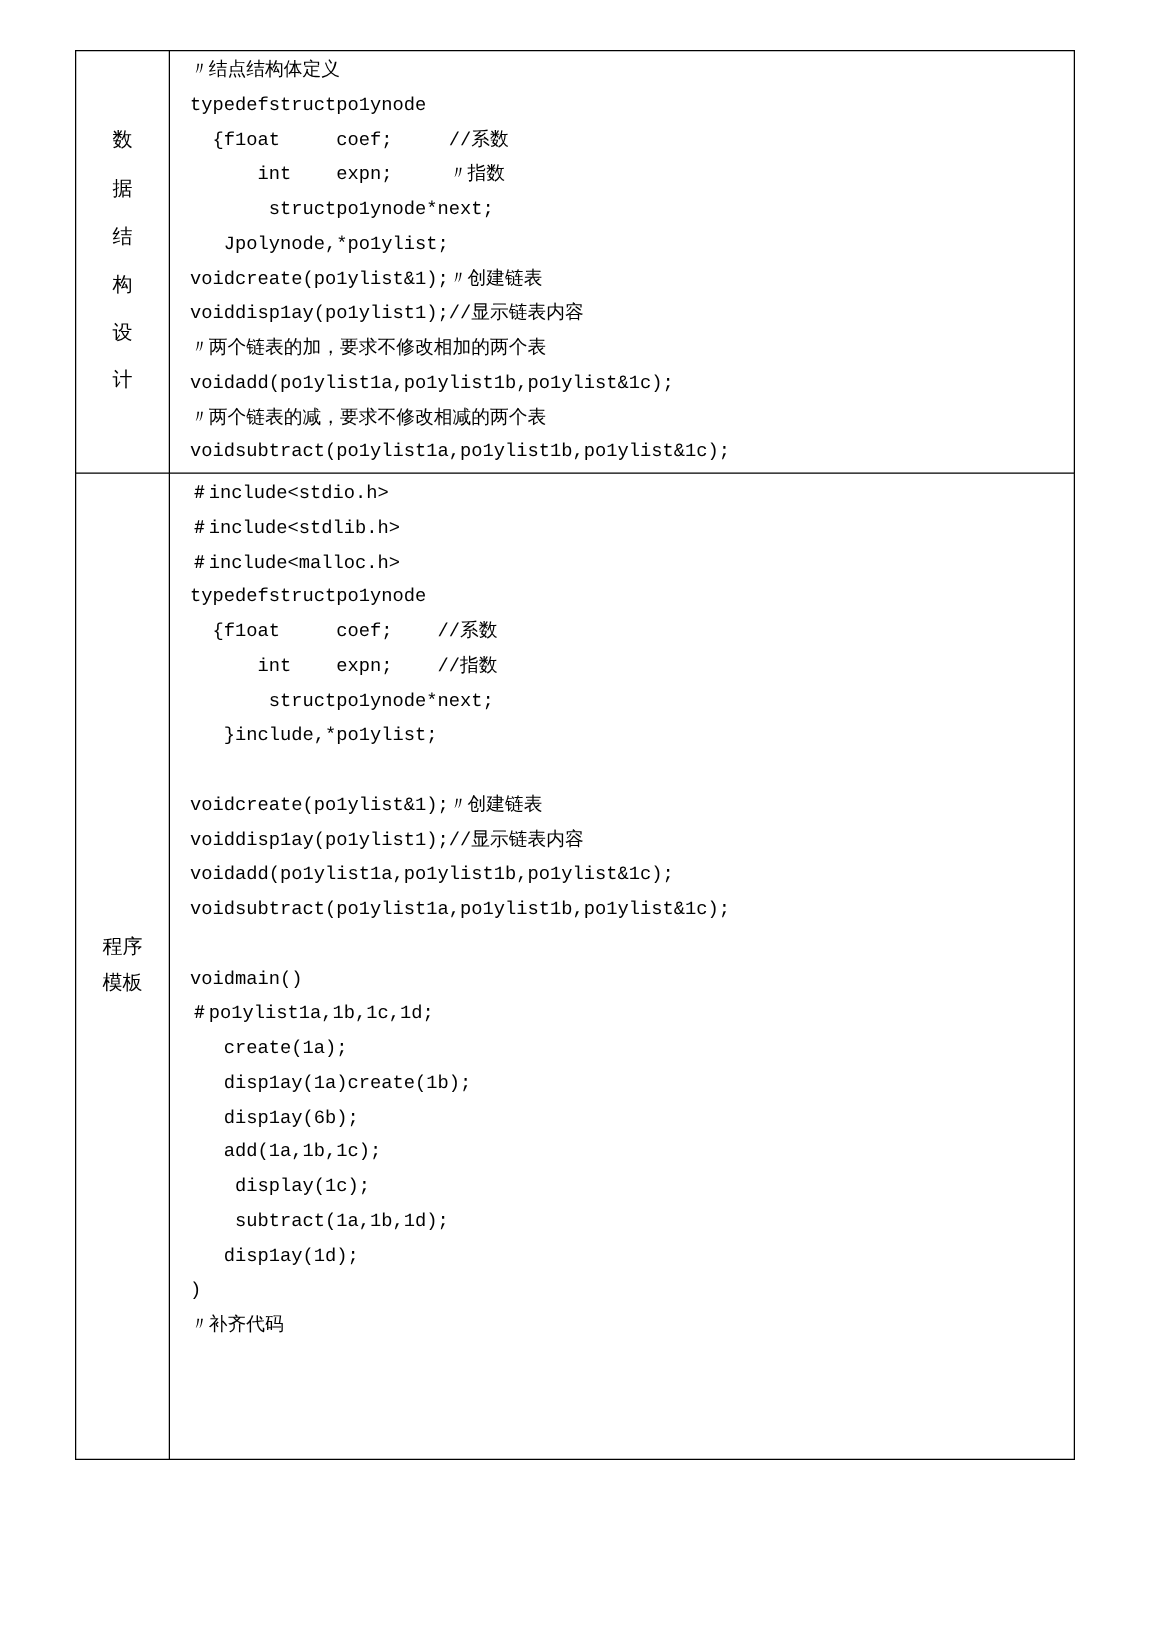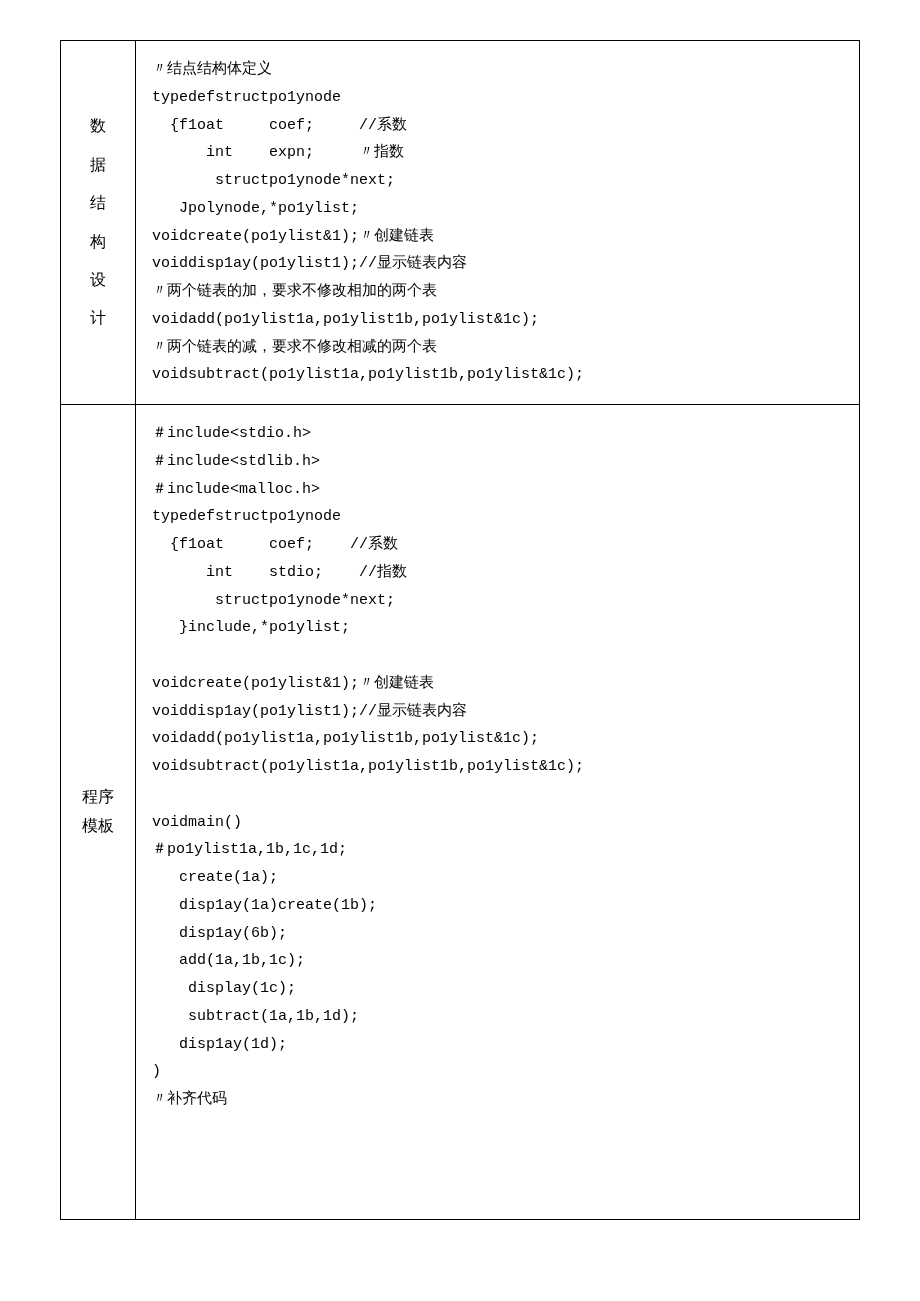--- a/index.html
+++ b/index.html
@@ -30,21 +30,21 @@
     line-height: 2.4;
     letter-spacing: 0;
   }
   .label-cell span {
     display: block;
   }
   .content-cell {
     font-family: "Courier New", monospace;
     white-space: pre;
     line-height: 1.85;
-    padding: 15px 16px;
+    padding: 2px 16px;
     font-size: 15px;
   }
   .row2-label {
     line-height: 1.8;
     margin-left: 48px;
   }
   .row2-content {
     min-height: 640px;
   }
   .spacer {
@@ -82,21 +82,21 @@
     <tr>
       <td class="label-cell row2-label">
         <span>程序</span>
         <span>模板</span>
       </td>
       <td class="content-cell row2-content"><span>＃include&lt;stdio.h&gt;</span>
 <span>＃include&lt;stdlib.h&gt;</span>
 <span>＃include&lt;malloc.h&gt;</span>
 <span>typedefstructpo1ynode</span>
 <span>  {f1oat     coef;    //系数</span>
-<span>      int    stdio;    //指数</span>
+<span>      int    expn;    //指数</span>
 <span>       structpo1ynode*next;</span>
 <span>   }include,*po1ylist;</span>
 <span></span>
 <span>voidcreate(po1ylist&amp;1);〃创建链表</span>
 <span>voiddisp1ay(po1ylist1);//显示链表内容</span>
 <span>voidadd(po1ylist1a,po1ylist1b,po1ylist&amp;1c);</span>
 <span>voidsubtract(po1ylist1a,po1ylist1b,po1ylist&amp;1c);</span>
 <span></span>
 <span>voidmain()</span>
 <span>＃po1ylist1a,1b,1c,1d;</span>

